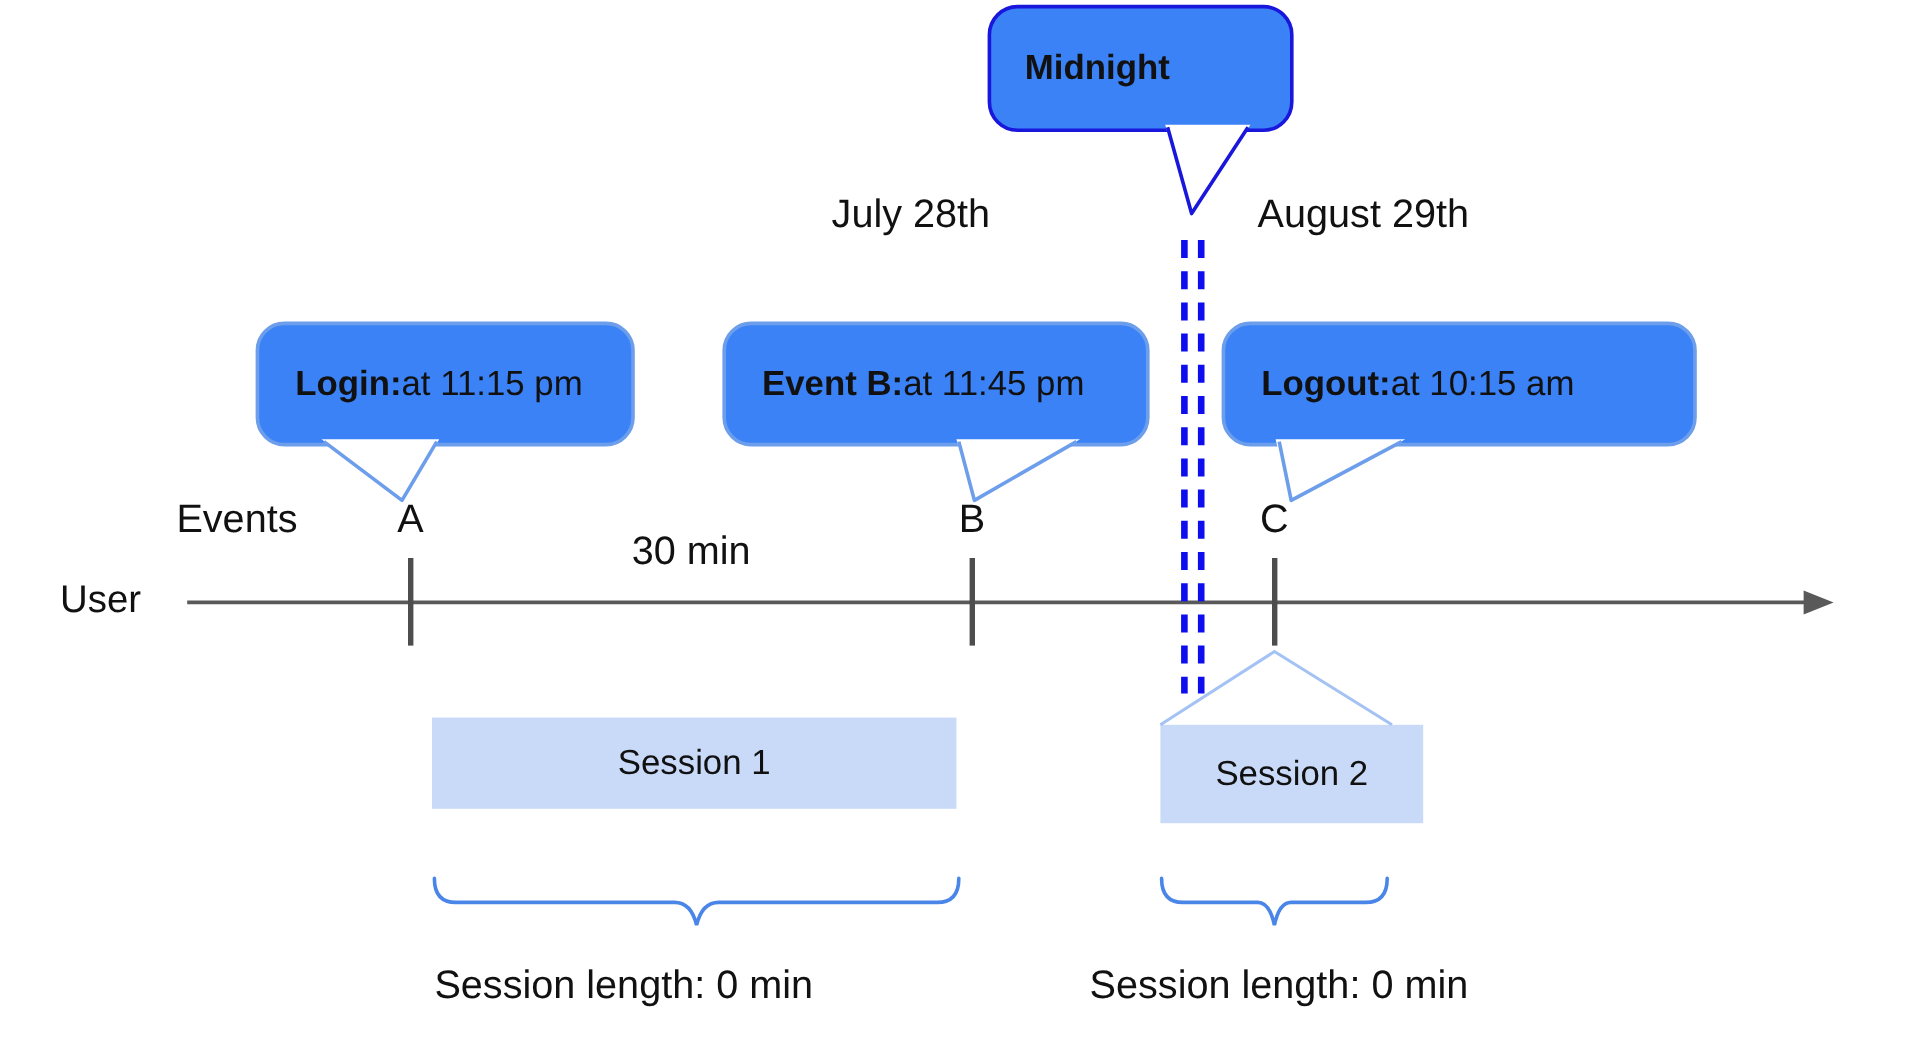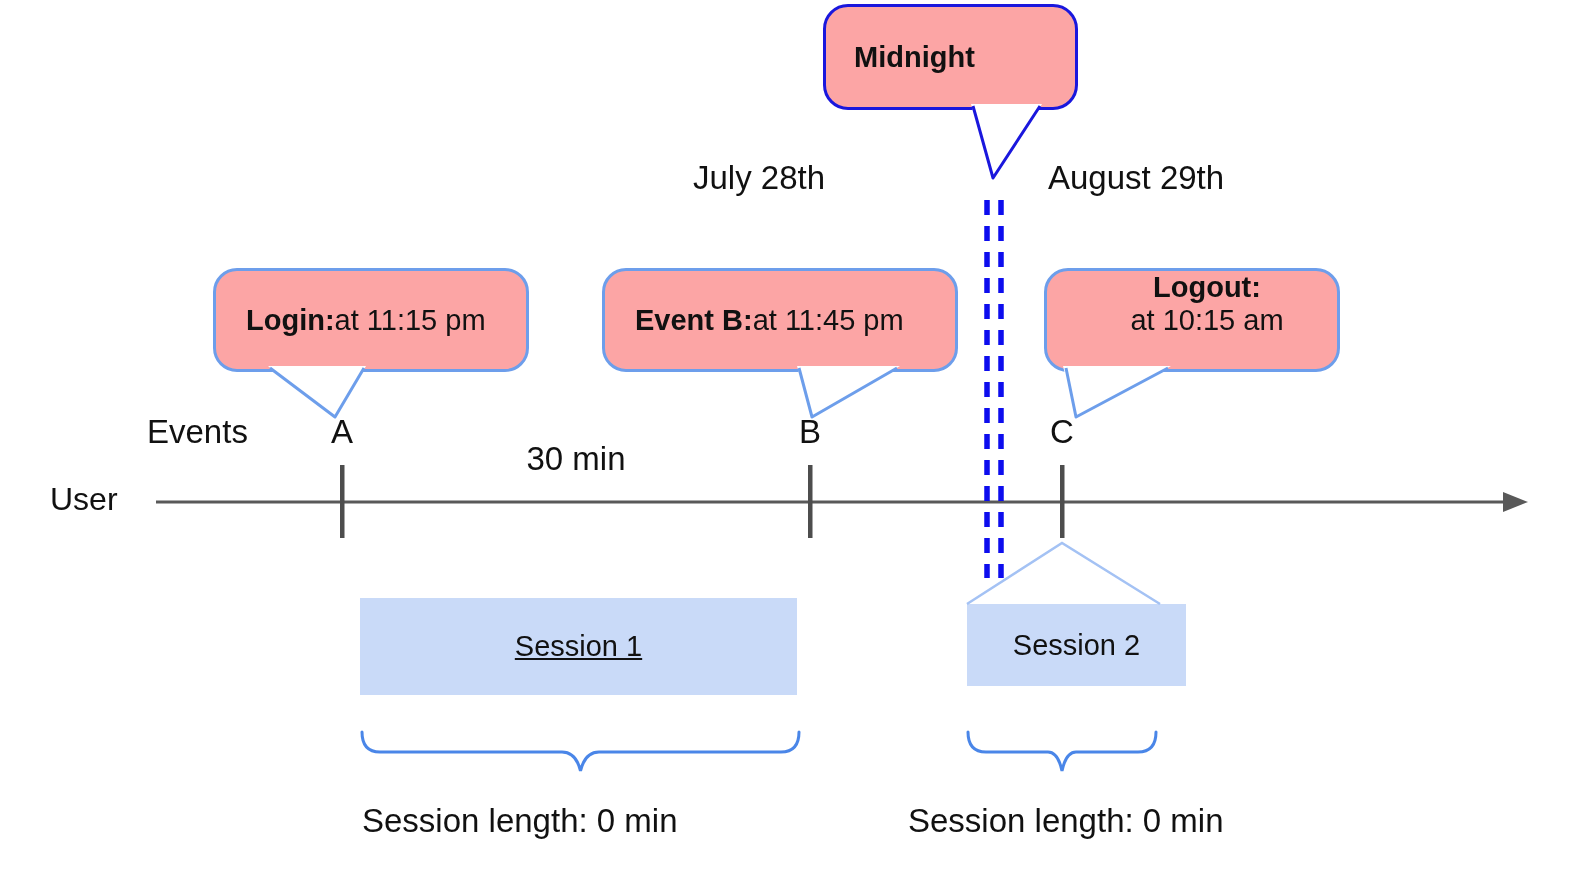--- a/index.html
+++ b/index.html
@@ -8,21 +8,21 @@
     width:1596px;height:870px;
     background:#fff;
     font-family:"Liberation Sans","DejaVu Sans",sans-serif;
     color:var(--c-ink,#111);
     overflow:hidden;
   }
   .label{white-space:nowrap;line-height:34px;font-size:33px;}
   
   .bubble{
     position:absolute;
-    background:#fca5a5;
+    background:#3b82f6;
     display:flex;align-items:center;
     box-sizing:border-box;
     z-index:1;
     font-size:29px;
     white-space:nowrap;
   }
   .bubble .b{font-weight:bold;}
   .bubble-event{
     border:3px solid var(--c-bubble-border,#6d9eeb);
     border-radius:24px;
@@ -59,33 +59,33 @@
   <div class="txt label" style="left:1048px;top:161px;">August 29th</div>
 
   <div class="bubble bubble-event" style="left:213px;top:268px;width:316px;height:104px;">
     <span class="b">Login:</span>
       <span> at 11:15 pm</span>
   </div>
   <div class="bubble bubble-event" style="left:602px;top:268px;width:356px;height:104px;">
     <span class="b">Event B:</span>
       <span> at 11:45 pm</span>
   </div>
-  <div class="bubble bubble-event" style="left:1044px;top:268px;width:296px;height:104px;flex-direction:column;">
+  <div class="bubble bubble-event" style="left:1018px;top:268px;width:396px;height:104px;">
     <span class="b">Logout:</span>
       <span> at 10:15 am</span>
   </div>
 
   <div class="txt label" style="left:131px;top:415px;margin-left:16px;">Events</div>
   <div class="txt label center" style="left:326px;top:415px;width:32px;">A</div>
   <div class="txt label center" style="left:794px;top:415px;width:32px;">B</div>
   <div class="txt label center" style="left:1046px;top:415px;width:32px;">C</div>
   <div class="txt label" style="left:50px;top:482px;font-size:32px;">User</div>
   <div class="txt label center" style="left:516px;top:442px;width:120px;">30 min</div>
 
-  <div class="session-box" style="left:360px;top:598px;width:437px;height:97px;text-decoration:underline;">
+  <div class="session-box" style="left:360px;top:598px;width:437px;height:76px;">
     <span>Session 1</span>
   </div>
   <div class="session-box" style="left:967px;top:604px;width:219px;height:82px;">
     <span>Session 2</span>
   </div>
 
   <div class="txt label" style="left:362px;top:804px;">Session length: 0 min</div>
   <div class="txt label center" style="left:908px;top:804px;width:308px;">Session length: 0 min</div>
 
   <svg class="overlay-svg" width="1596" height="870" viewBox="0 0 1596 870">

